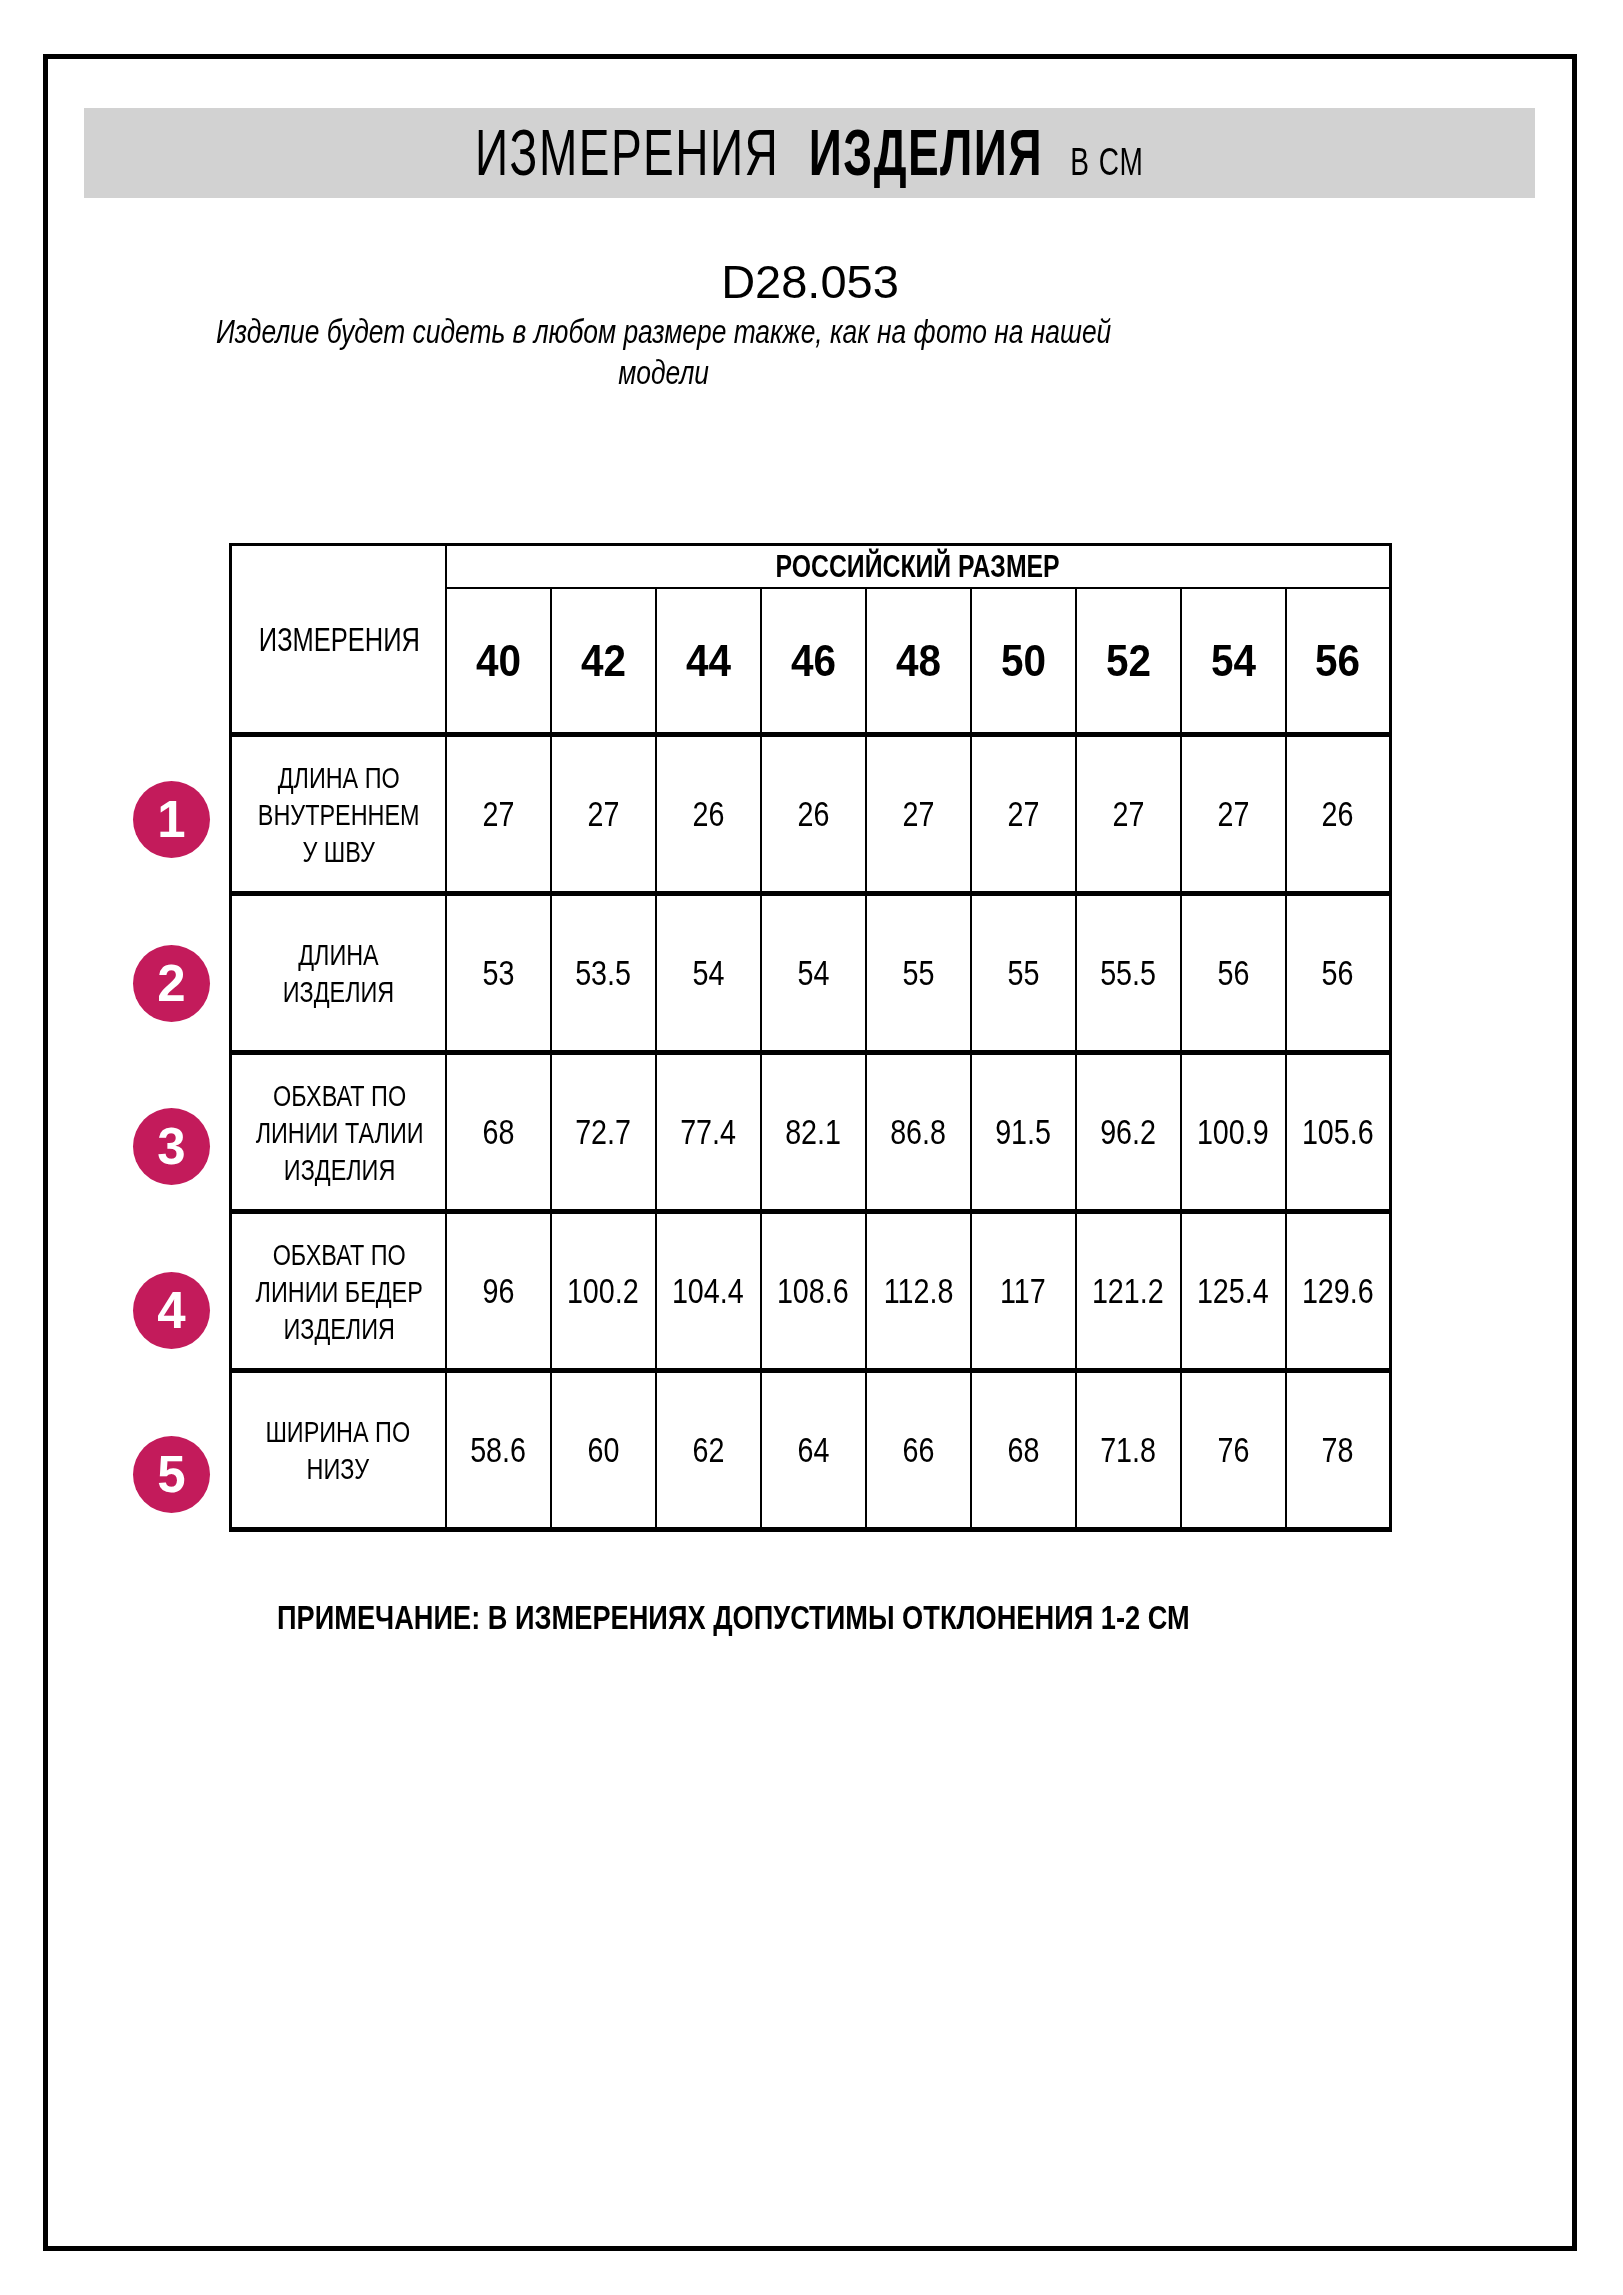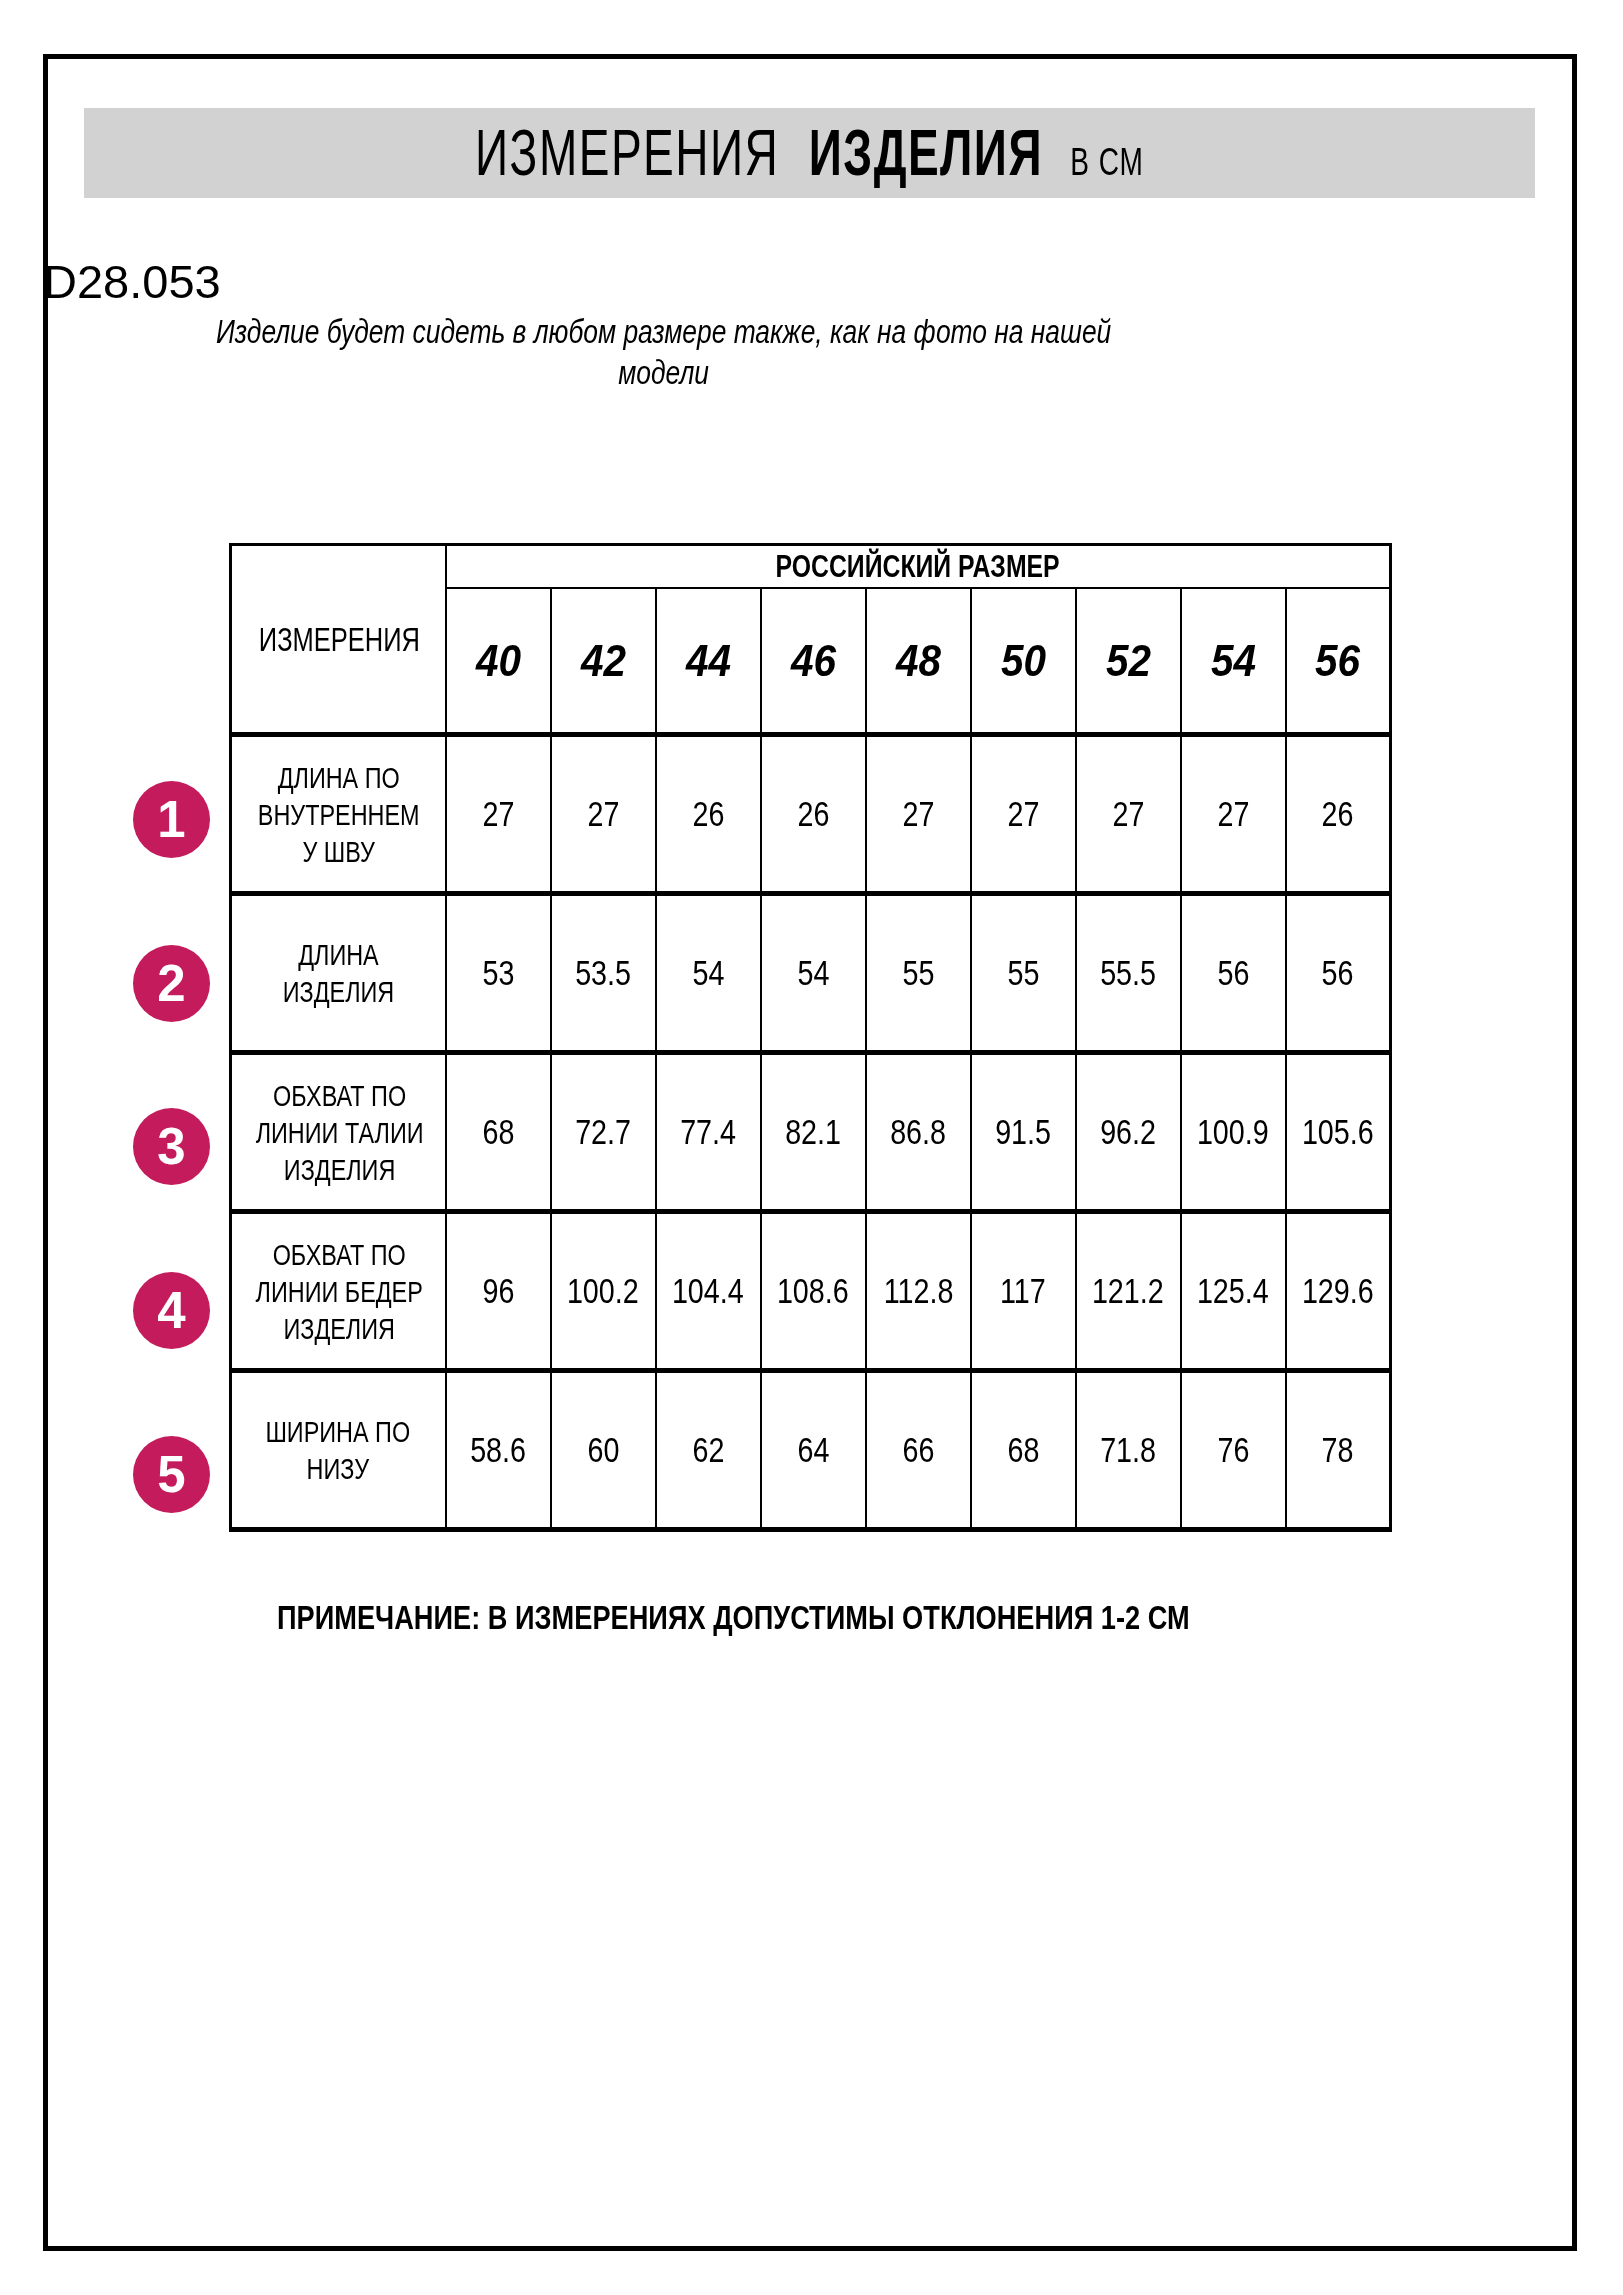--- a/index.html
+++ b/index.html
@@ -33,21 +33,21 @@
     transform: scaleX(0.72); transform-origin: 50% 50%;
     white-space: nowrap;
   }
   .title-main   { font-size: 64px; font-weight: 400; letter-spacing: 2px; }
   .title-bold   { font-size: 64px; font-weight: 700; margin-left: 41px; letter-spacing: 2px; }
   .title-units  { font-size: 39px; font-weight: 400; margin-left: 38px; letter-spacing: 1.3px; }
 
   .product-code {
     position: absolute;
     left: 43px; top: 254px; width: 1534px;
-    text-align: left;
+    text-align: center;
     font-size: 47px; font-weight: 400;
   }
 
   .subtitle {
     position: absolute;
     left: 43px; top: 311px; width: 1242px;
     text-align: center;
     font-style: italic;
   }
   .subtitle-inner {
@@ -78,21 +78,20 @@
     border-bottom: 5.2px solid #000;
     font-weight: 400;
   }
   .group-th {
     height: 41px;
     border-bottom: 2.6px solid #000;
   }
   tr.size-row th {
     height: 143px;
     border-bottom: 5.2px solid #000;
-    font-style: italic;
   }
   .size-table tbody td {
     height: 154px;
     border-top: 5.2px solid #000;
     border-bottom: 5.2px solid #000;
   }
 
   .corner-span {
     display: inline-block; transform: scaleX(0.75);
     font-size: 34px; font-weight: 400; white-space: nowrap;

